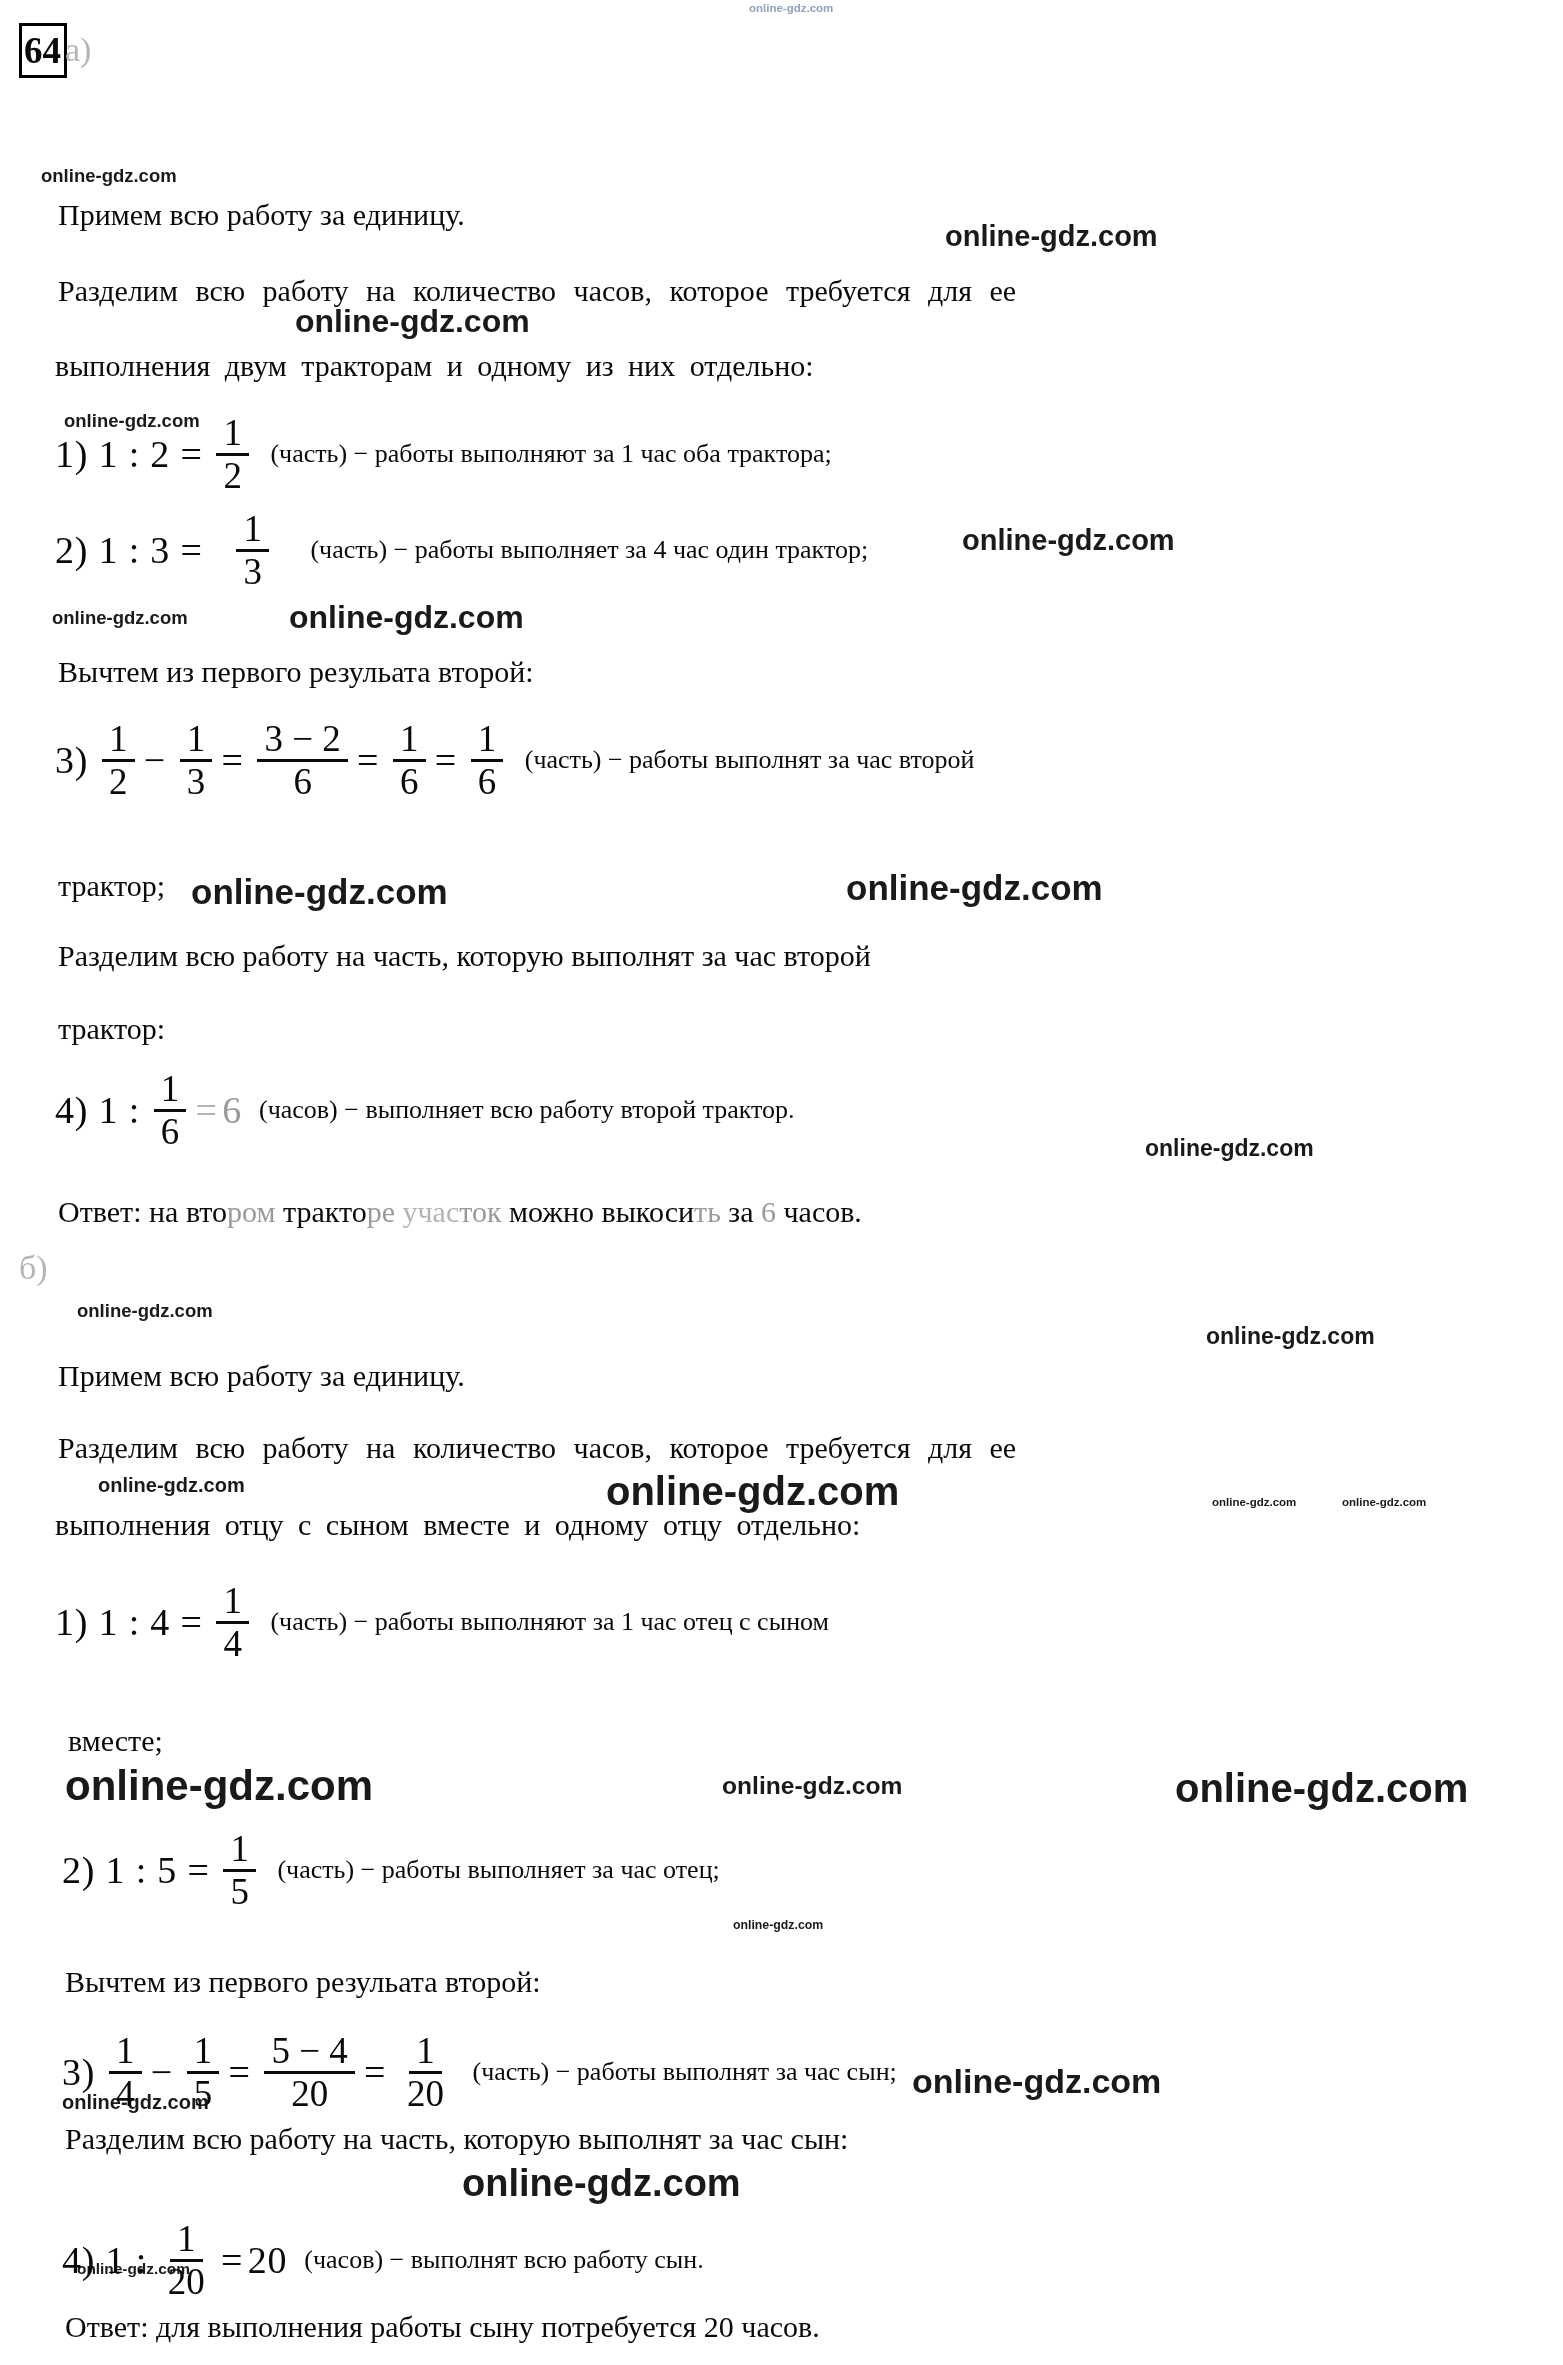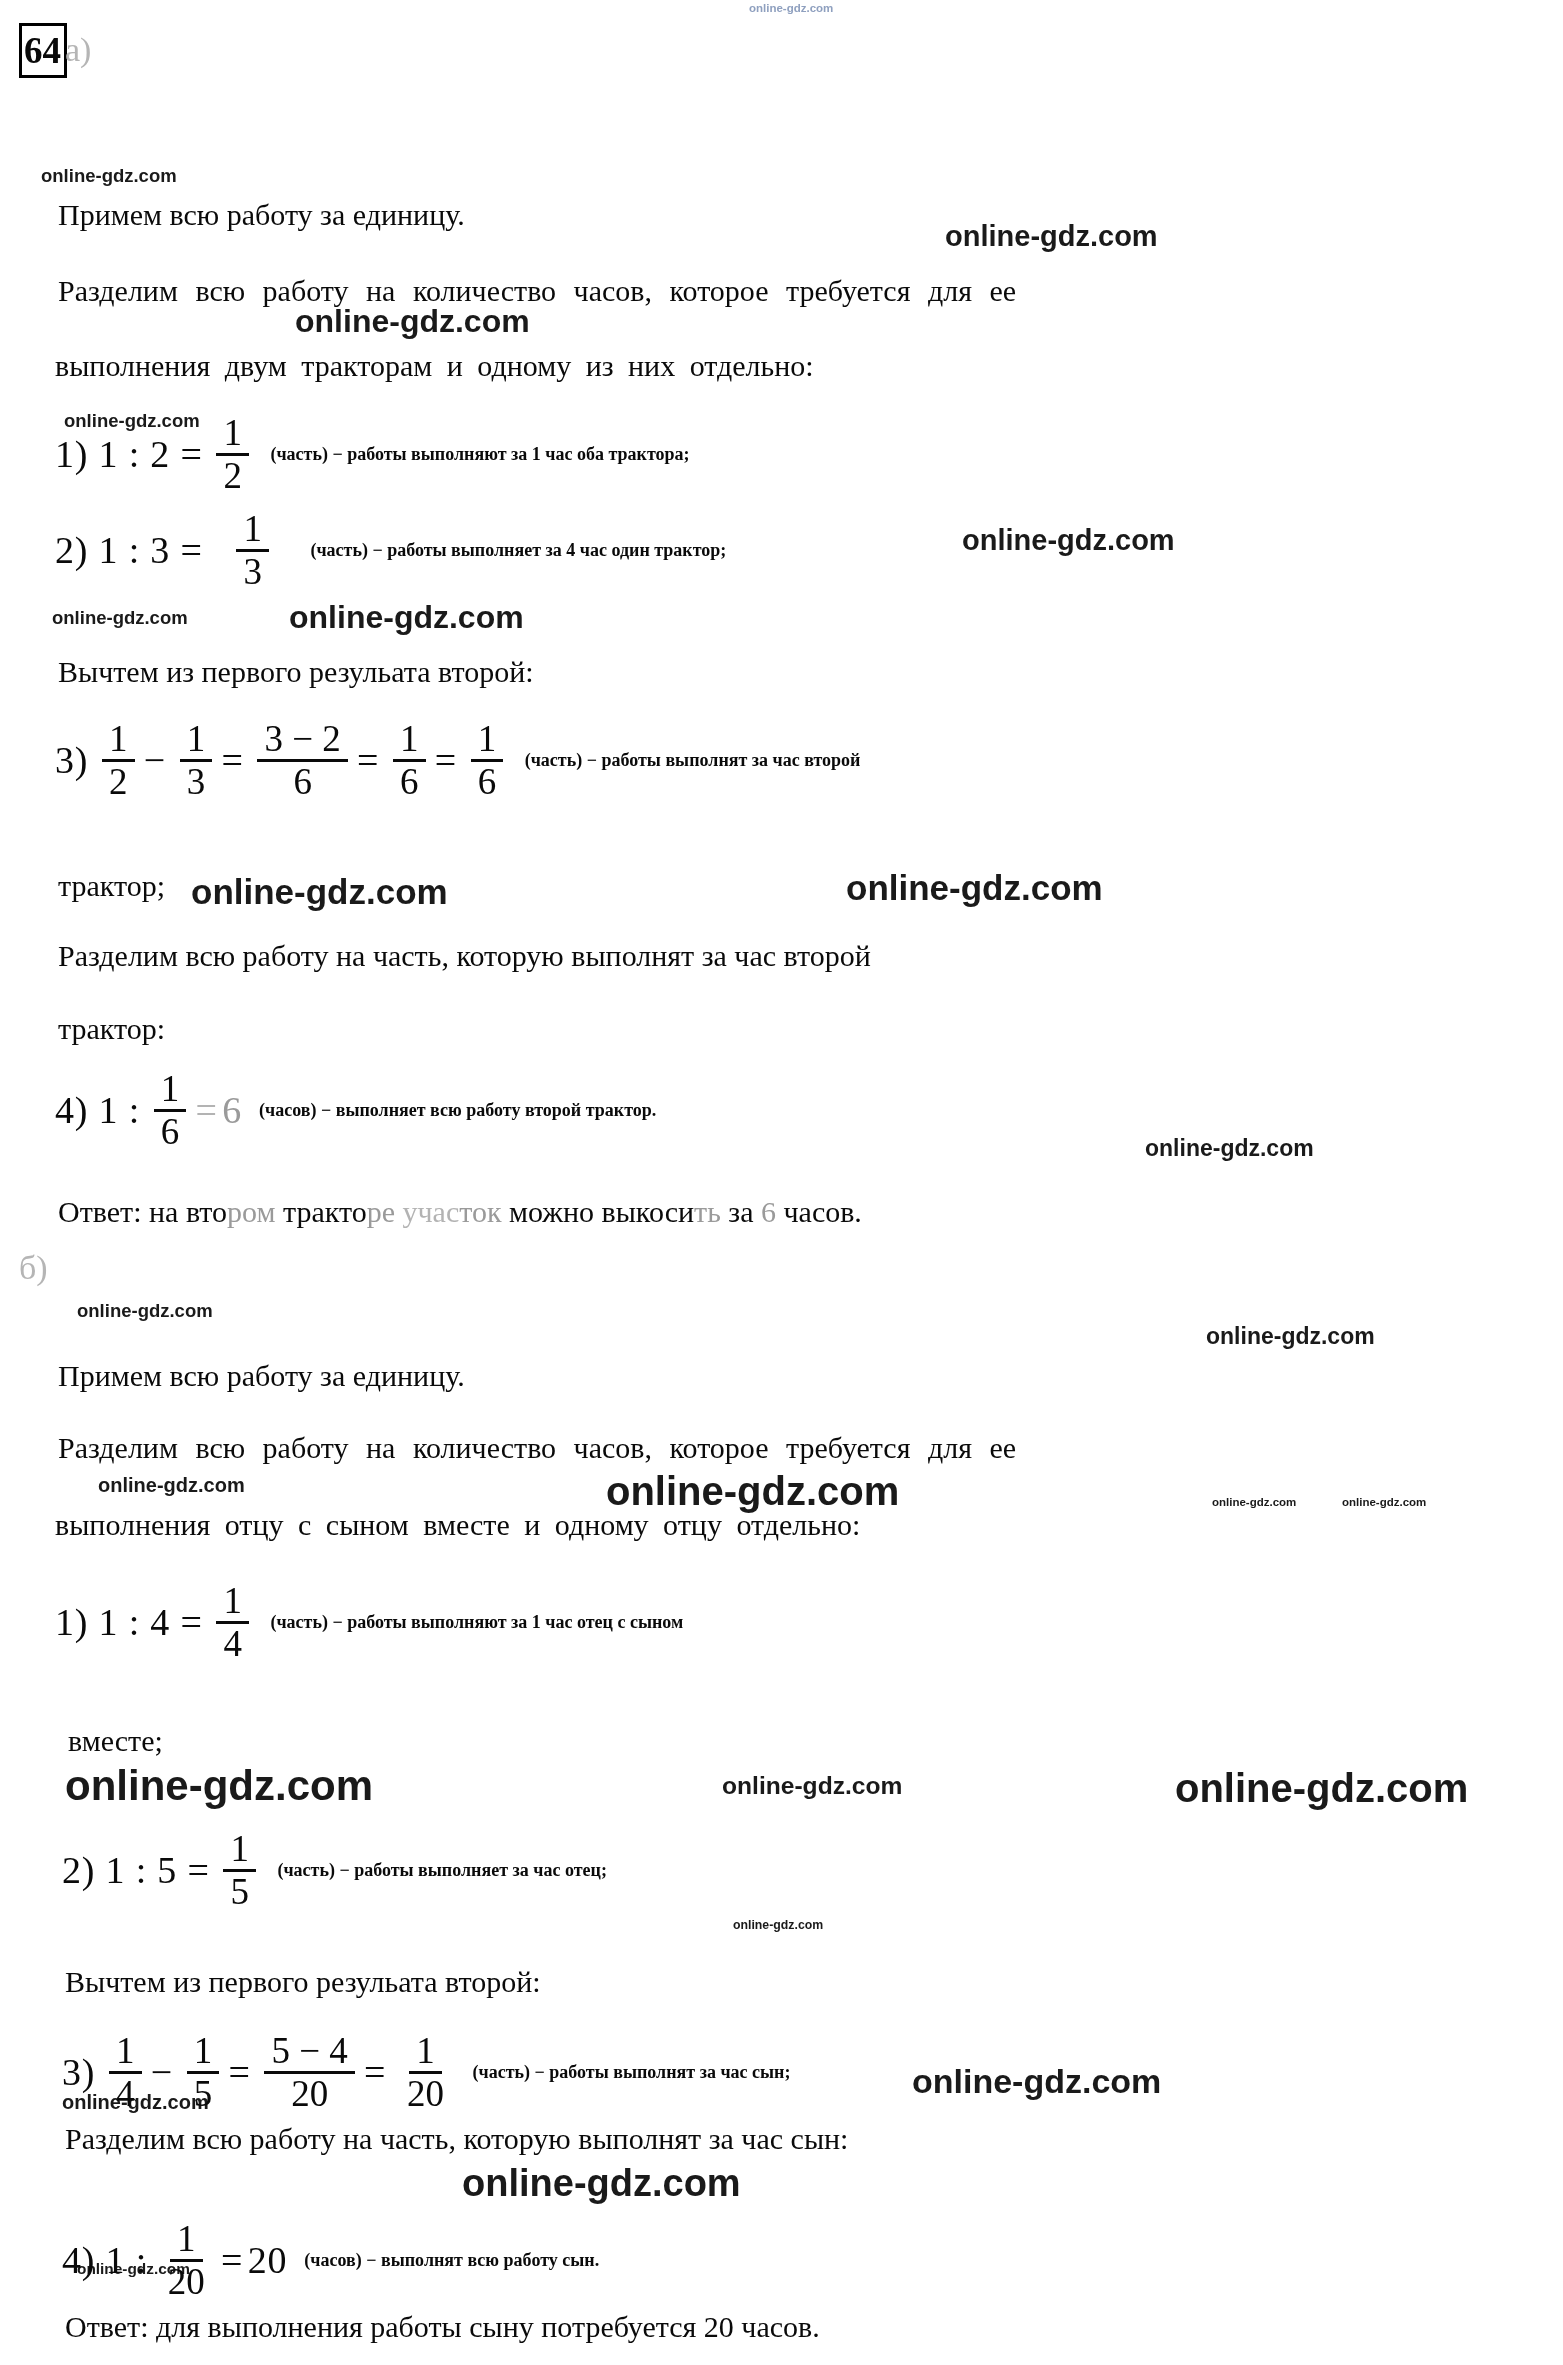--- a/index.html
+++ b/index.html
@@ -8,21 +8,21 @@
     font-family:"Liberation Serif", serif;color:#0a0a0a;overflow:hidden;
   }
   .abs{position:absolute;}
   
   .t{font-size:30px;white-space:nowrap;color:#0a0a0a;}
   .t.stretch{word-spacing:10px;}
   .t.stretch2{word-spacing:7px;}
   
   .eq{display:flex;align-items:center;white-space:nowrap;color:#0a0a0a;}
   .eq .en{font-size:38px;letter-spacing:0.8px;}
-  .eq .et{font-size:18px;margin-left:12.3px;font-weight:bold;}
+  .eq .et{font-size:26px;margin-left:12.3px;}
   .eq > *{margin-right:4.6px;}
   .frac{display:inline-flex;flex-direction:column;align-items:center;
         font-size:37px;line-height:1.08;margin:0 9.2px;}
   .frac .fn{padding:0 7px;border-bottom:3.1px solid #0a0a0a;}
   .frac .fd{padding:0 7px;}
   
   .fade{color:#9a9a9a;}
   .fade2{color:#b3b3b3;}
   .gray-label{color:#b5b5b5;}
   

